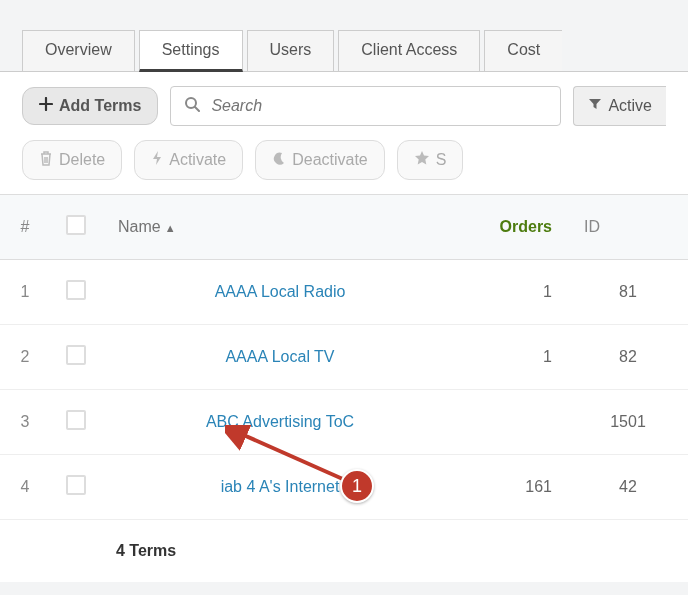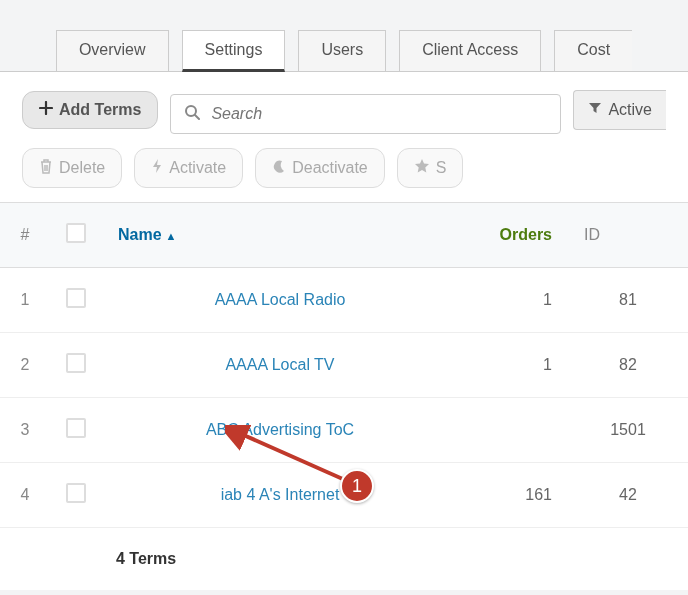--- a/index.html
+++ b/index.html
@@ -1,36 +1,36 @@
 <!DOCTYPE html>
 <html><head>
   <meta charset="utf-8">
   <style>
     * { box-sizing: border-box; margin: 0; padding: 0; }
     body { font-family: -apple-system, "Helvetica Neue", Arial, sans-serif; background: #f3f4f5; color: #555; font-size: 16px; overflow: hidden; width: 688px; height: 595px; }
     
-    .tabs { display: flex; gap: 13px; padding: 0 22px; margin-top: 30px; justify-content: center; }
+    .tabs { display: flex; gap: 4px; padding: 0 22px; margin-top: 30px; }
     .tab { padding: 10px 22px; background: #f5f5f5; border: 1px solid #ccc; border-bottom: none; color: #555; cursor: pointer; white-space: nowrap; font-size: 16px; }
     .tab.active { background: #fff; border-bottom: 3px solid #404040; margin-bottom: -1px; }
     .tab.last { border-right: none; }
     
     .toolbar { background: #fff; border-top: 1px solid #ccc; padding: 14px 22px 14px 22px; display: flex; gap: 12px; align-items: center; flex-wrap: wrap; }
     .btn { display: inline-flex; align-items: center; gap: 6px; padding: 9px 16px; border: 1px solid #ccc; background: #f0f0f0; color: #555; font-size: 16px; cursor: pointer; border-radius: 12px; white-space: nowrap; }
     .btn.primary { background: #e8e8e8; font-weight: 600; }
     .btn.disabled { background: #f9f9f9; color: #aaa; border-color: #ddd; cursor: default; }
-    .search-wrap { flex: 1; position: relative; min-width: 260px; margin-top: 8px; }
+    .search-wrap { flex: 1; position: relative; min-width: 260px; }
     .search-input { width: 100%; padding: 10px 12px 10px 40px; border: 1px solid #ccc; border-radius: 4px; font-size: 16px; font-style: italic; color: #999; }
     .search-icon { position: absolute; left: 14px; top: 50%; transform: translateY(-50%); color: #999; }
     .filter-btn { display: inline-flex; align-items: center; gap: 6px; padding: 10px 14px; border: 1px solid #ccc; border-right: none; background: #f0f0f0; border-radius: 4px 0 0 4px; color: #555; white-space: nowrap; }
     
     .action-row { background: #fff; padding: 0 22px 14px 22px; display: flex; gap: 12px; }
     
     .table { width: 100%; border-collapse: collapse; background: #fff; }
     .table thead th { background: #f7f9fa; padding: 20px 16px; text-align: left; color: #888; font-weight: 400; border-top: 1px solid #ddd; border-bottom: 1px solid #ddd; font-size: 16px; }
-    .table thead th.sortable { color: #0369a1; font-weight: 700; cursor: pointer; }
+    .table thead th.sortable { color: #737373; font-weight: 400; cursor: pointer; }
     .table thead th.right { text-align: right; color: #4d7c0f; font-weight: 600; }
     .table tbody td { padding: 20px 16px; border-bottom: 1px solid #eee; color: #666; text-align: center; }
     .table tbody td.right { text-align: right; }
     .table .idx { width: 50px; text-align: center; color: #888; }
     .table .chk { width: 40px; }
     .checkbox { width: 20px; height: 20px; border: 2px solid #ddd; border-radius: 2px; display: inline-block; background: #fff; cursor: pointer; }
     .link { color: #2a84b7; cursor: pointer; }
     .sort-caret { font-size: 11px; margin-left: 4px; }
     
     .footer { padding: 22px 16px; font-weight: 700; color: #333; background: #fff; }

